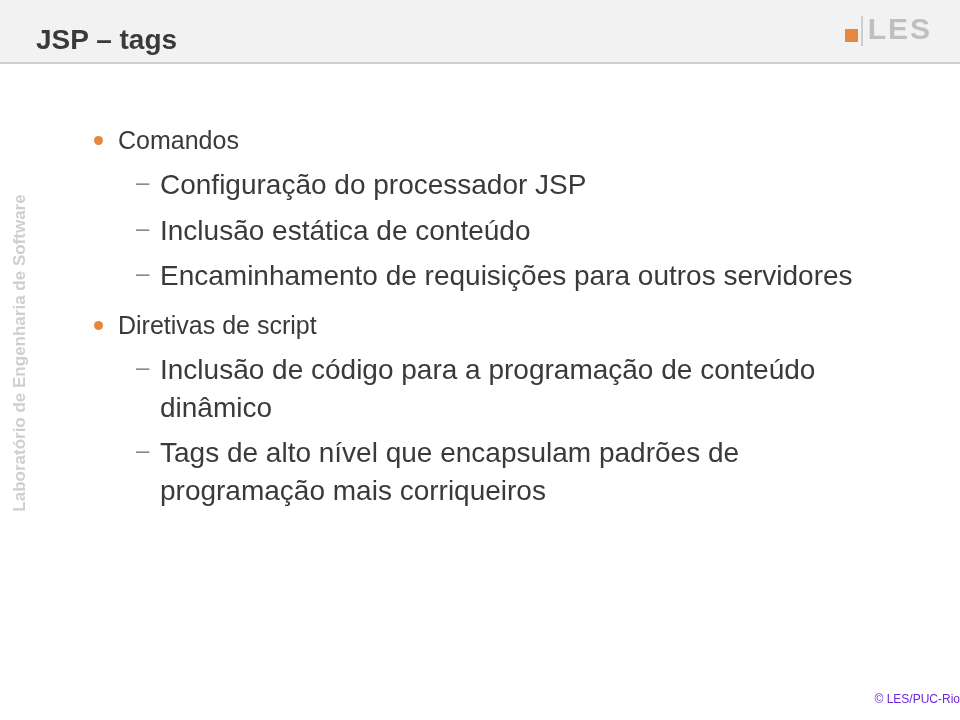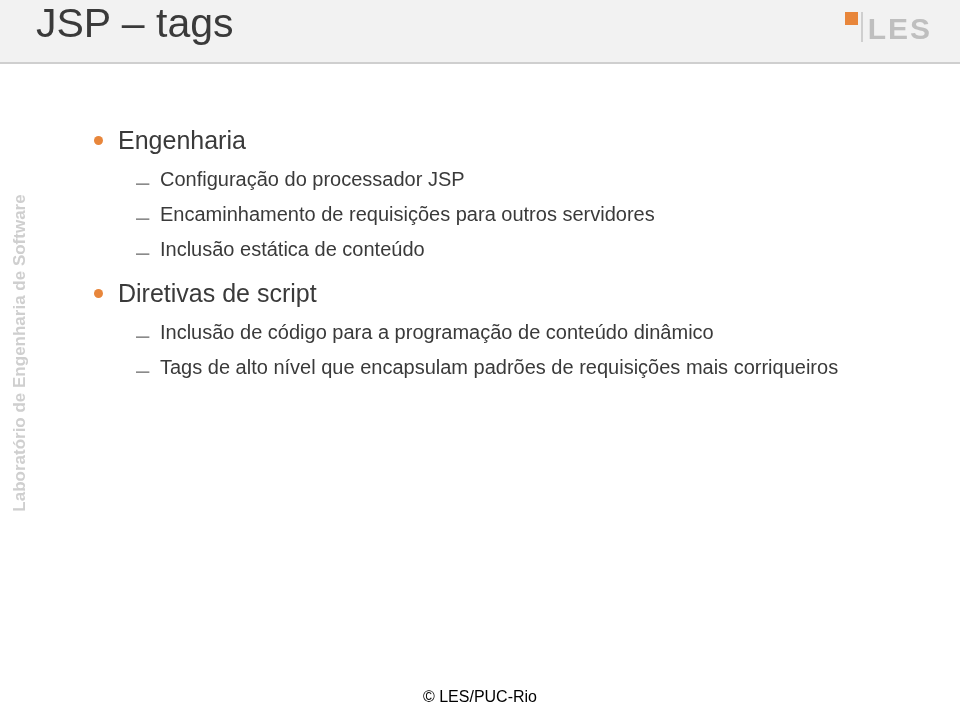--- a/index.html
+++ b/index.html
@@ -14,36 +14,36 @@
   .title-bar {
     position: absolute;
     top: 0; left: 0;
     width: 100%;
     height: 64px;
     background: #f2f2f2;
     border-bottom: 2px solid #cfcfcf;
   }
   .title {
     position: absolute;
-    top: 0;
+    top: 24px;
     left: 36px;
-    font-size: 41px;
-    font-weight: normal;
+    font-size: 28px;
+    font-weight: bold;
     color: #3a3a3a;
   }
   .logo {
     position: absolute;
     top: 12px;
     right: 28px;
     font-size: 30px;
     font-weight: bold;
     letter-spacing: 2px;
     color: #bfbfbf;
     display: flex;
-    align-items: flex-start;
+    align-items: flex-end;
   }
   .logo .orange {
     display: inline-block;
     width: 13px; height: 13px;
     background: #e8863b;
     margin-bottom: 4px;
     vertical-align: middle;
   }
   .logo .sep {
     display: inline-block;
@@ -96,38 +96,38 @@
     top: 12px;
     width: 9px; height: 9px;
     border-radius: 50%;
     background: #e8863b;
   }
   .b2 {
     margin-top: 8px;
     margin-bottom: 2px;
     padding-left: 68px;
     position: relative;
-    font-size: 20px;
+    font-size: 28px;
     color: #3a3a3a;
   }
   .b2::before {
     content: "–";
     position: absolute;
     left: 44px;
     top: 0;
     color: #8a8a8a;
     font-size: 24px;
   }
   .footer {
     position: absolute;
     bottom: 14px;
     width: 100%;
-    text-align: center;
-    font-size: 16px;
-    color: #000000;
+    text-align: right;
+    font-size: 12px;
+    color: #6d28d9;
   }
 </style>
 </head>
 <body>
 
 <div class="slide">
 
   <div class="title-bar"></div>
   <div class="title">JSP – tags</div>
 
@@ -136,27 +136,27 @@
     <span class="sep"></span>
     <span>LES</span>
   </div>
 
   <div class="left-band">
     <div class="vtext">Laboratório de Engenharia de Software</div>
   </div>
 
   <div class="content">
 
-    <div class="b1">Engenharia</div>
+    <div class="b1">Comandos</div>
     <div class="b2">Configuração do processador JSP</div>
+    <div class="b2">Inclusão estática de conteúdo</div>
     <div class="b2">Encaminhamento de requisições para outros servidores</div>
-    <div class="b2">Inclusão estática de conteúdo</div>
 
     <div class="b1">Diretivas de script</div>
     <div class="b2">Inclusão de código para a programação de conteúdo dinâmico</div>
 
-    <div class="b2">Tags de alto nível que encapsulam padrões de requisições mais corriqueiros</div>
+    <div class="b2">Tags de alto nível que encapsulam padrões de programação mais corriqueiros</div>
 
   </div>
 
   <div class="footer">© LES/PUC-Rio</div>
 
 </div>
 
 </body></html>

